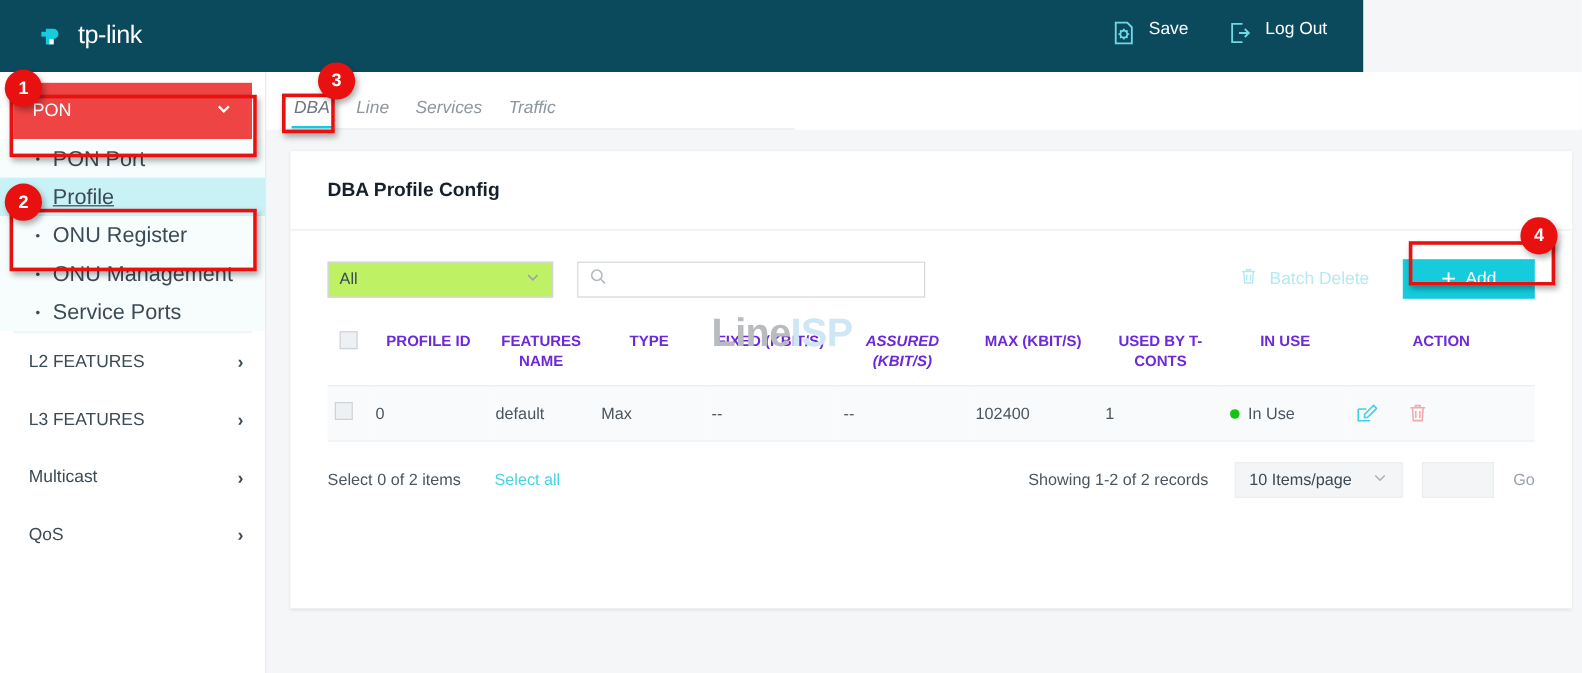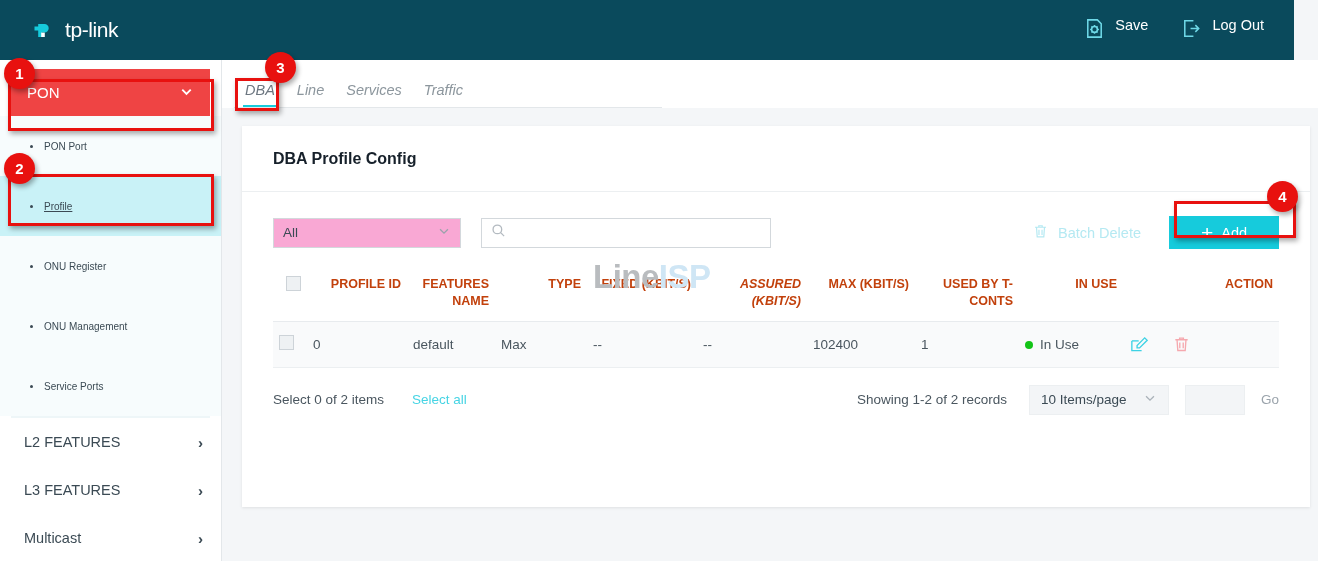--- a/index.html
+++ b/index.html
@@ -7,21 +7,21 @@
     margin: 0; padding: 0;
     width: 1318px; height: 561px;
     overflow: hidden;
     font-family: "Liberation Sans", sans-serif;
     background: #f4f6f8;
   }
 
   
   .topbar {
     position: absolute; top: 0; left: 0;
-    width: 1294px; height: 60px;
+    width: 1136px; height: 60px;
     background: #0a4a5c;
     display: flex; align-items: center;
   }
   .logo-wrap { display: flex; align-items: center; margin-left: 32px; }
   .logo-mark { width: 26px; height: 26px; position: relative; margin-right: 7px; }
   .logo-text { color: #ffffff; font-size: 21px; letter-spacing: -0.4px; font-weight: 400; }
   .topbar-right { margin-left: auto; display: flex; align-items: center; margin-right: 30px; }
   .topbar-btn { display: flex; align-items: flex-start; margin-left: 32px; cursor: pointer; }
   .topbar-btn .lbl { color: #ffffff; font-size: 14.5px; margin-left: 9px; }
 
@@ -34,22 +34,22 @@
     overflow: hidden;
   }
   .grp-head {
     height: 47px; margin: 9px 11px 0 11px;
     background: #ef4444; color: #ffffff;
     display: flex; align-items: center; padding: 0 16px;
     font-size: 15px; cursor: pointer;
   }
   .grp-head .chev { margin-left: auto; }
   .subitem {
-    height: 60px; display: flex; align-items: center;
-    padding-left: 30px; font-size: 10px; color: #3b4a54;
+    height: 32px; display: flex; align-items: center;
+    padding-left: 30px; font-size: 18px; color: #3b4a54;
     background: #f7fcfd; cursor: pointer;
   }
   .subitem .dot { width: 3px; height: 3px; border-radius: 50%; background: #3b4a54; margin-right: 11px; flex: none; }
   .subitem.active { background: #c9f2f7; text-decoration: underline; }
   .sec-row {
     height: 48px; display: flex; align-items: center;
     padding: 0 18px 0 24px; font-size: 14.5px; color: #3b4a54;
     background: #ffffff; cursor: pointer;
   }
   .sec-row .chev-r { margin-left: auto; color: #3b4a54; font-size: 15px; font-weight: bold; }
@@ -71,21 +71,21 @@
 
   .card {
     position: absolute; left: 20px; top: 66px; width: 1068px; height: 381px;
     background: #ffffff; box-shadow: 0 1px 3px rgba(0,0,0,0.09);
   }
   .card-title { font-size: 16px; font-weight: bold; color: #16202a; padding: 24px 0 0 31px; }
   .card-div { margin-top: 23px; height: 1px; background: #eceff1; }
 
   .toolbar { display: flex; align-items: center; padding: 24px 31px 0 31px; position: relative; }
   .sel {
-    width: 188px; height: 30px; border: 1px solid #d3d8dc; background: #f9a8d4;
+    width: 188px; height: 30px; border: 1px solid #d3d8dc; background: #bef264;
     display: flex; align-items: center; padding: 0 9px;
     font-size: 13.5px; color: #3b4a54; cursor: pointer;
   }
   .sel .chev { margin-left: auto; color: #9aa3ab; }
   .searchbox {
     width: 290px; height: 30px; border: 1px solid #d3d8dc; background: #fff;
     display: flex; align-items: center; padding: 0 9px; margin-left: 20px;
   }
   .searchbox input {
     border: 0; outline: 0; flex: 1; font-size: 13.5px; color: #3b4a54;
@@ -101,21 +101,21 @@
   .add-btn {
     width: 110px; height: 33px; background: #16cbdc; color: #fff;
     display: flex; align-items: center; justify-content: center;
     font-size: 14.5px; cursor: pointer;
   }
   .add-btn .plus { font-size: 21px; font-weight: 300; margin-right: 8px; line-height: 1; }
 
   
   table { width: calc(100% - 62px); margin: 18px 31px 0 31px; border-collapse: collapse; }
   th {
-    font-size: 12.5px; font-weight: bold; color: #c2410c; text-align: right;
+    font-size: 12.5px; font-weight: bold; color: #6d28d9; text-align: center;
     padding: 9px 6px 11px 6px; border-bottom: 1px solid #e8ebee;
     vertical-align: top; line-height: 1.35;
   }
   td {
     font-size: 13.5px; color: #4a565f; padding: 13px 6px;
     border-bottom: 1px solid #eceff1; background: #f9fafb;
   }
   .cb { width: 15px; height: 15px; border: 1px solid #cdd3d8; background: #eef1f3; display: inline-block; cursor: pointer; }
   .status-dot { width: 8px; height: 8px; border-radius: 50%; background: #13c417; display: inline-block; margin-right: 7px; }
   .act { display: flex; align-items: center; gap: 24px; }

